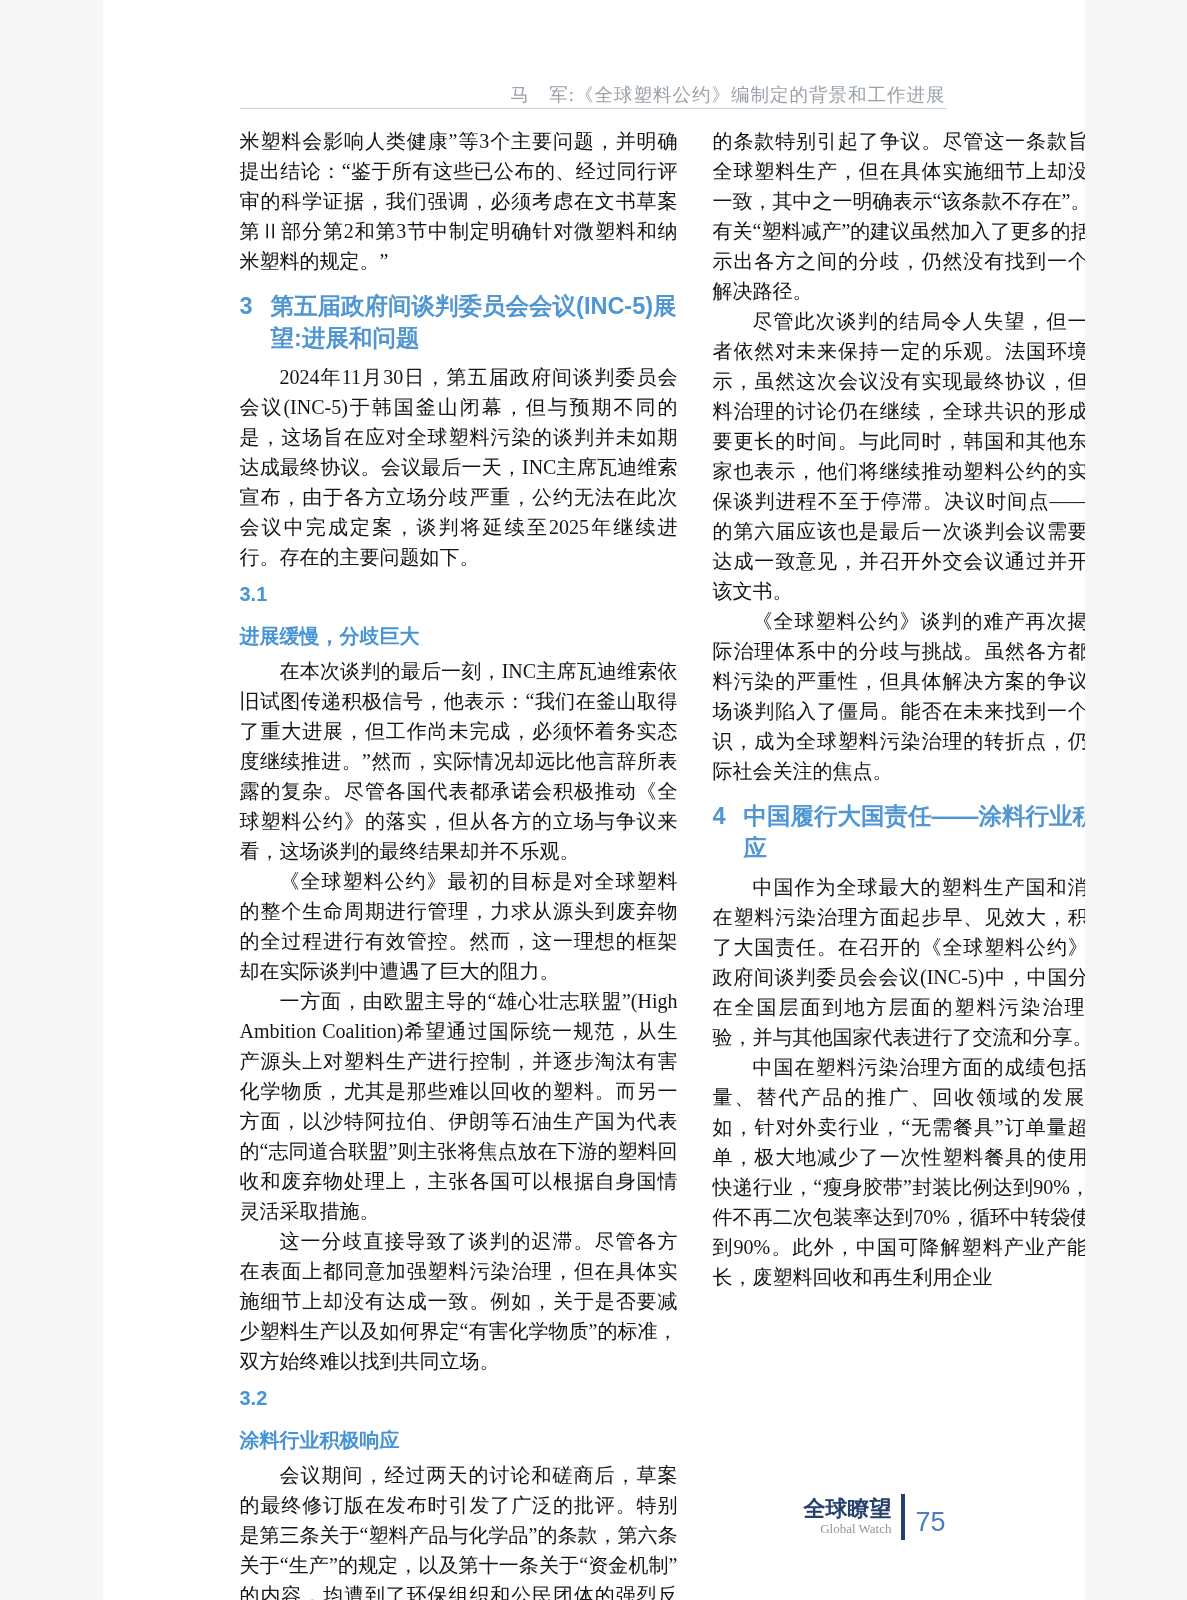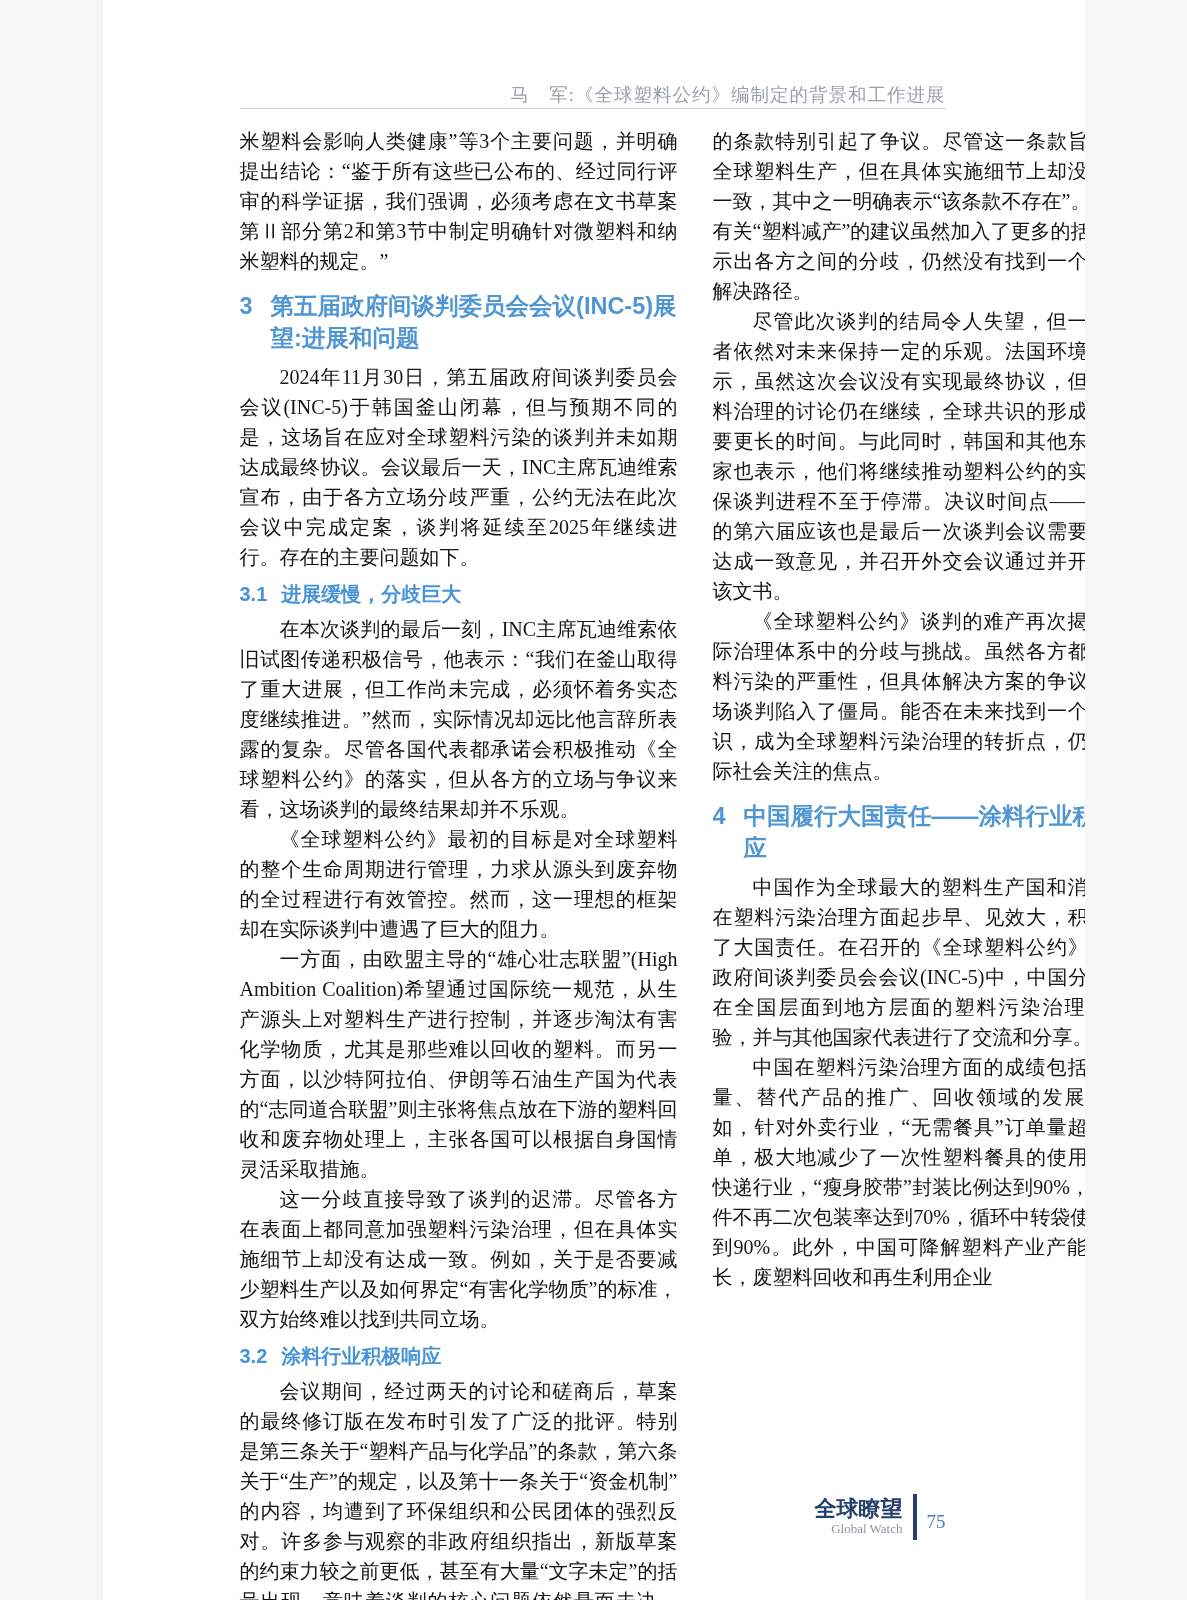--- a/index.html
+++ b/index.html
@@ -59,20 +59,21 @@
   .sec .sec-title{flex:1 1 auto;}
   .sub{
     margin:8px 0 6px 0;
     display:flex;
     gap:14px;
     font-family:"Liberation Sans", sans-serif;
     font-weight:bold;
     font-size:20px;
     line-height:28px;
     color:#4693d6;
+    flex-direction:column;
   }
   
   .footer{
     position:absolute;
     right:139px;bottom:60px;
     display:flex;
     align-items:center;
     gap:10px;
   }
   .journal{text-align:right;padding-left:43px;}
@@ -87,22 +88,22 @@
     font-family:"Liberation Serif", serif;
     font-size:13px;
     color:#8e969e;
     margin-top:0;
   }
   .footer-bar{
     width:4px;height:46px;
     background:#24406b;
   }
   .page-num{
-    font-family:Liberation Serif, serif;
-    font-size:19px;
+    font-family:Liberation Sans, sans-serif;
+    font-size:27px;
     color:#4a7ec0;
     padding-top:10px;
   }
 </style>
 </head>
 <body>
 
 <div class="page">
 
   <div class="running-head">马　军:《全球塑料公约》编制定的背景和工作进展</div>

